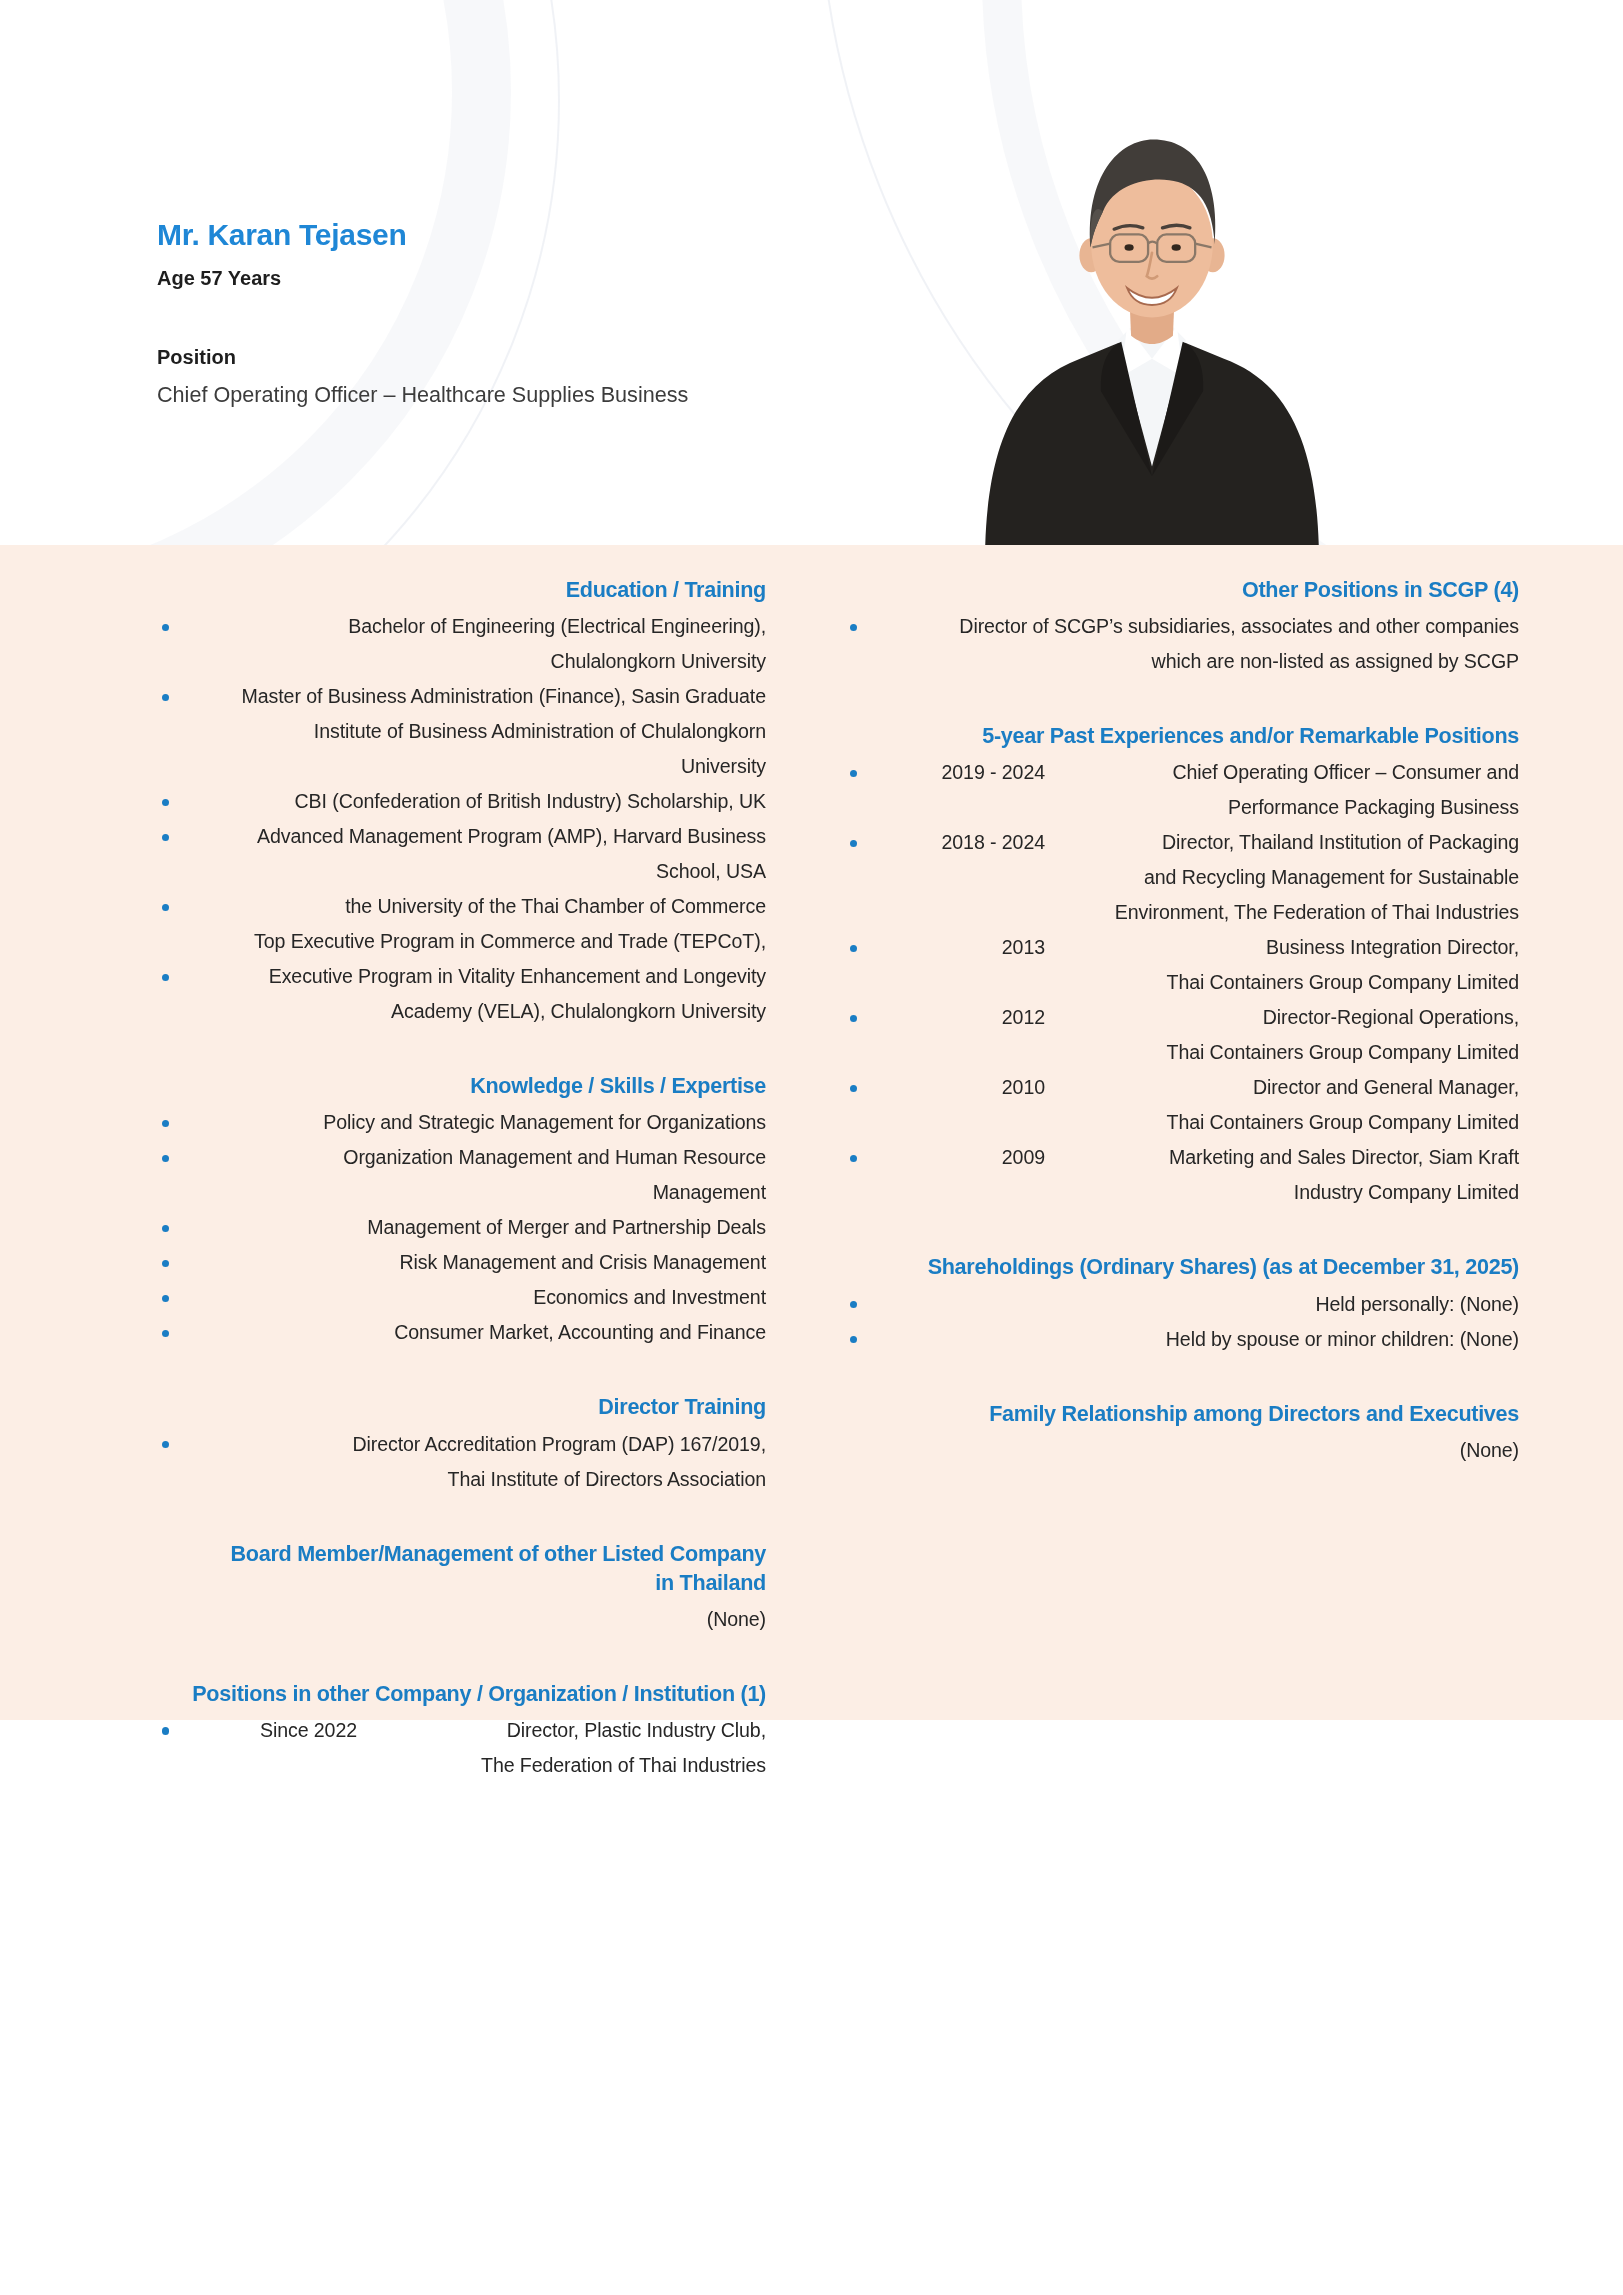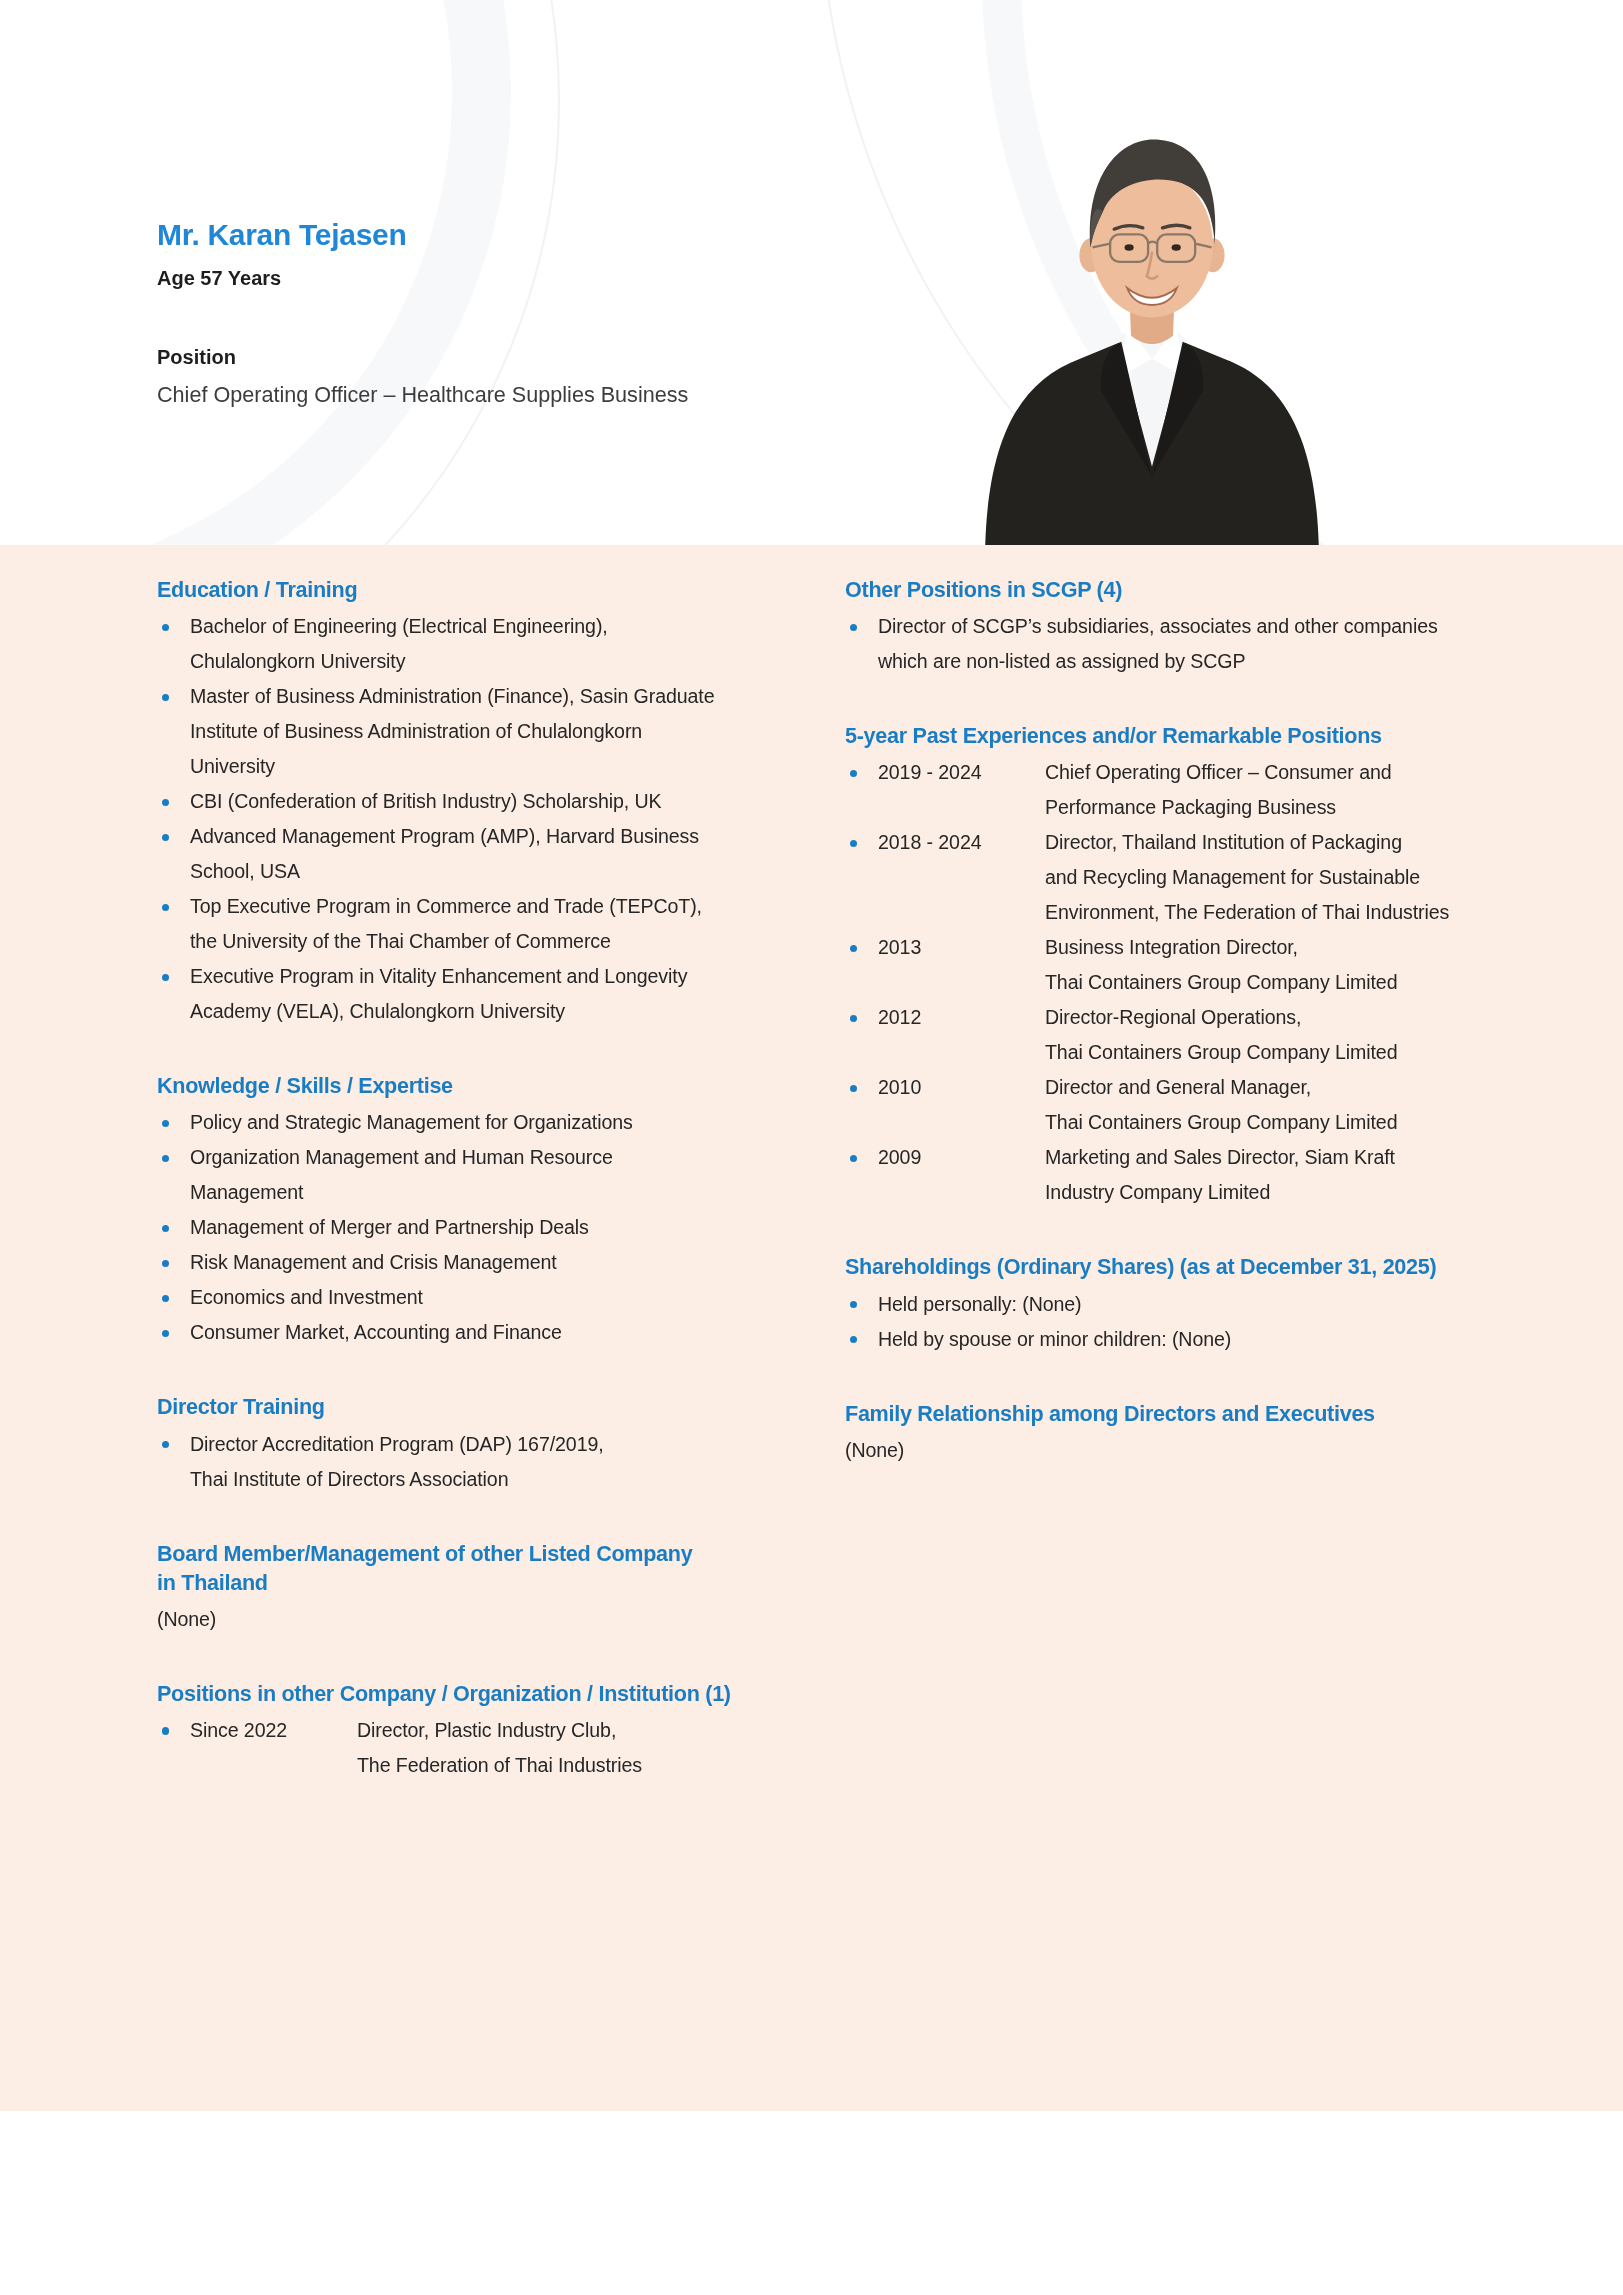--- a/index.html
+++ b/index.html
@@ -24,25 +24,25 @@
     font-size:30px;line-height:35px;font-weight:bold;
     color:#1f87d6;letter-spacing:-0.3px;margin:0;
   }
   .age{font-size:20px;line-height:25px;font-weight:bold;color:#1e1e1e;margin:14.4px 0 0 0;}
   .pos-label{font-size:20px;line-height:25px;font-weight:bold;color:#1e1e1e;margin:54px 0 0 0;}
   .pos-value{font-size:21.6px;line-height:26px;color:#3c3c3c;margin:11.8px 0 0 0;}
 
   .portrait{position:absolute;left:962px;top:84px;width:380px;height:461px;}
 
   .content{
-    position:absolute;left:0;top:545px;width:1624px;height:1566px;
+    position:absolute;left:0;top:545px;width:1624px;height:1175px;
     background:#fceee5;
     box-sizing:border-box;
     padding:30px 105px 0 157px;
-    display:flex;gap:79px;
+    display:flex;gap:79px;text-align:right;
   }
   .col-left{width:609px;flex:0 0 609px;}
   .col-right{flex:1;min-width:0;}
 
   .section{margin-top:42px;}
   .section.first{margin-top:0;}
   .sec-heading{
     font-size:21.6px;line-height:29px;font-weight:bold;color:#1a7dc4;
     letter-spacing:-0.3px;margin:0 0 5.2px 0;white-space:nowrap;
   }
@@ -135,22 +135,22 @@
             <span class="line">University</span>
           </li>
           <li>
             <span class="line">CBI (Confederation of British Industry) Scholarship, UK</span>
           </li>
           <li>
             <span class="line">Advanced Management Program (AMP), Harvard Business</span>
             <span class="line">School, USA</span>
           </li>
           <li>
+            <span class="line">the University of the Thai Chamber of Commerce</span>
             <span class="line">Top Executive Program in Commerce and Trade (TEPCoT),</span>
-            <span class="line">the University of the Thai Chamber of Commerce</span>
           </li>
           <li>
             <span class="line">Executive Program in Vitality Enhancement and Longevity</span>
             <span class="line">Academy (VELA), Chulalongkorn University</span>
           </li>
         </ul>
       </div>
 
       <div class="section">
         <h2 class="sec-heading">Knowledge / Skills / Expertise</h2>

